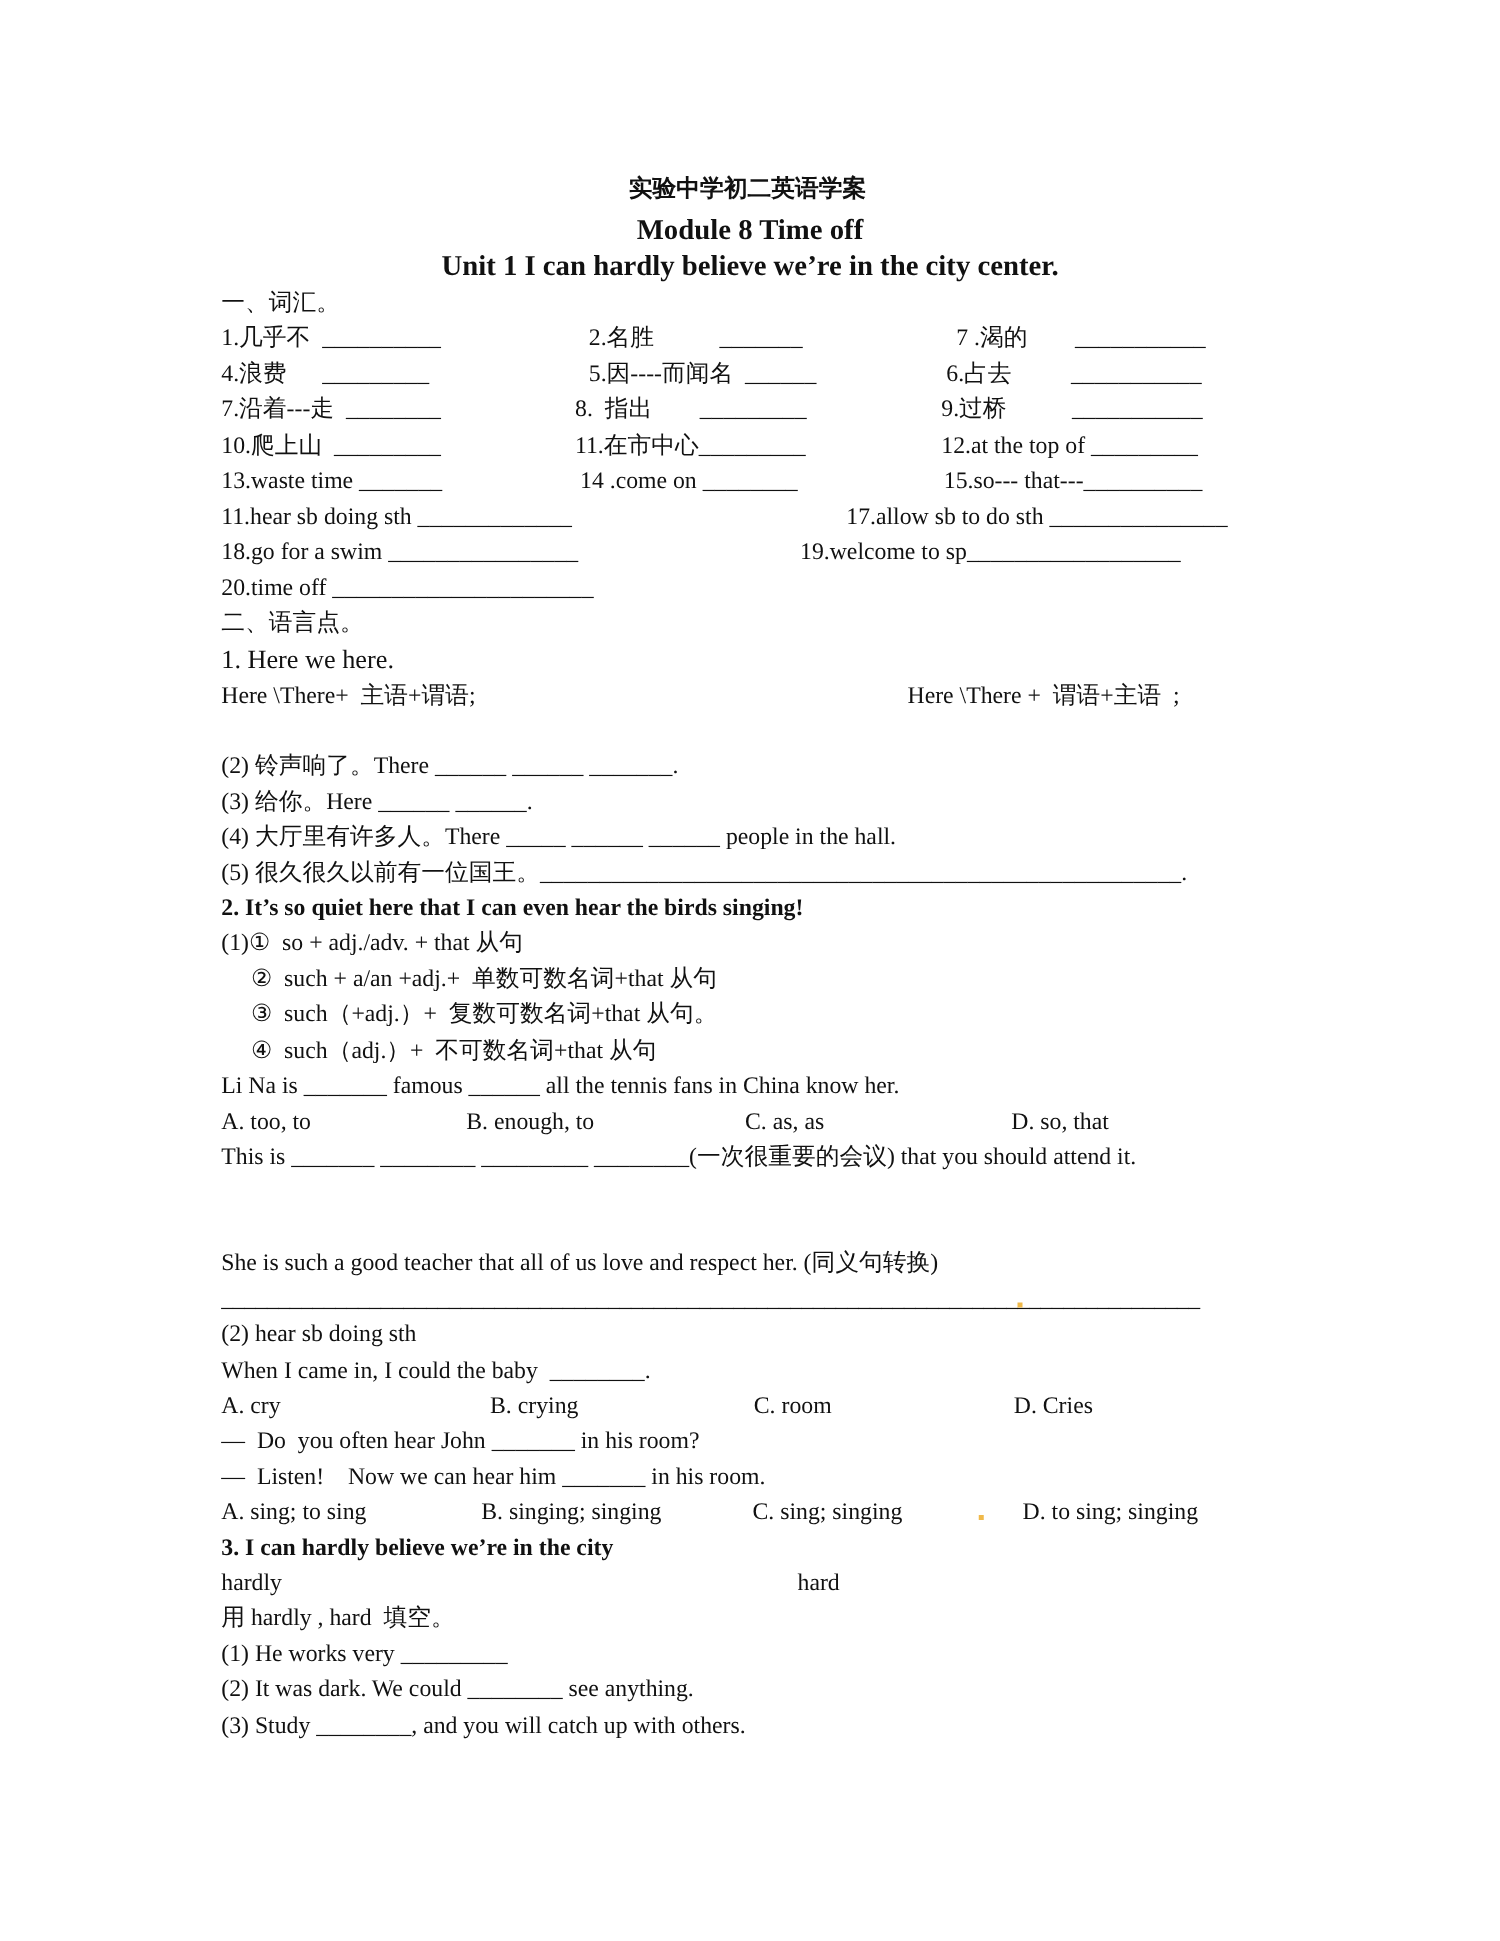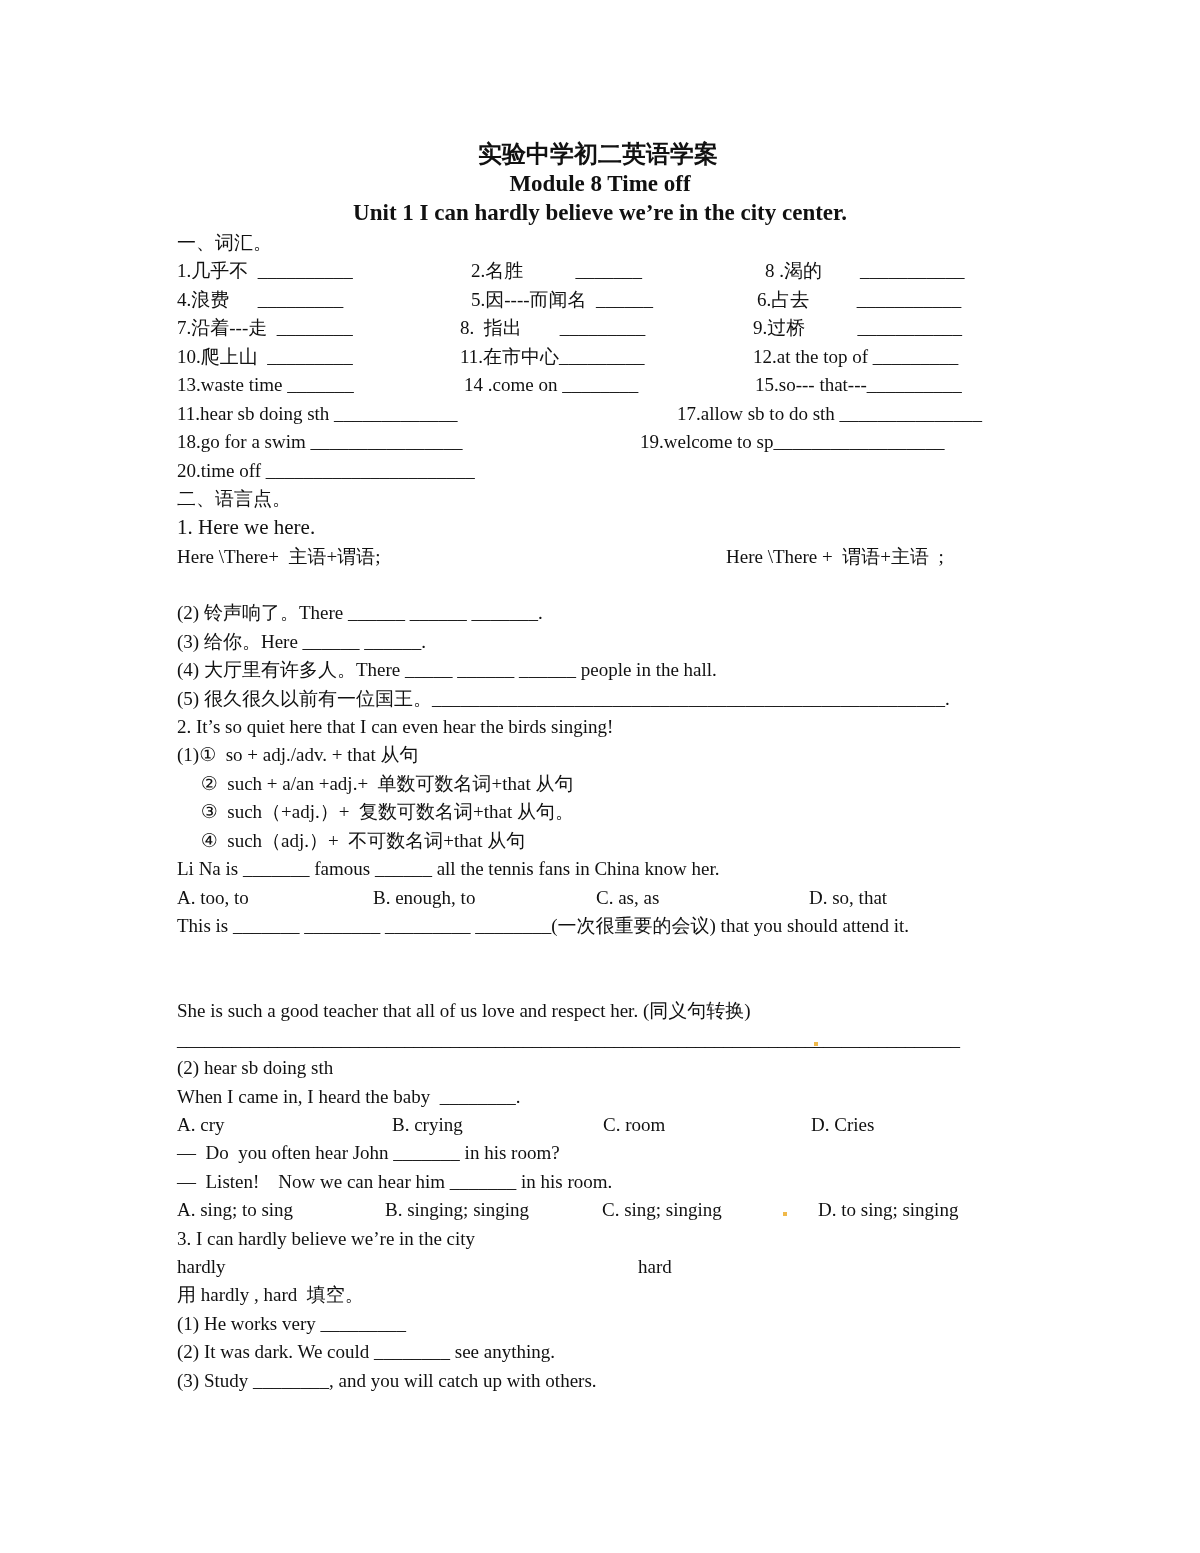--- a/index.html
+++ b/index.html
@@ -1,39 +1,39 @@
 <!DOCTYPE html>
 <html><head>
 <meta charset="utf-8">
 <style>
   html, body { margin: 0; padding: 0; background: #ffffff; }
   body { width: 1200px; height: 1553px; position: relative; font-family: "Liberation Serif", "DejaVu Serif", serif; color: #111; }
   .page { position: absolute; left: 0; top: 0; width: 1200px; height: 1553px; }
   .line { position: absolute; left: 177px; font-size: 19px; line-height: 24px; white-space: pre; }
-  .title-cn { position: absolute; left: 0; width: 1196px; text-align: center; top: 138px; font-size: 24px; font-weight: bold; font-family: "DejaVu Sans", sans-serif; }
+  .title-cn { position: absolute; left: 0; width: 1196px; text-align: center; top: 138px; font-size: 19px; font-weight: bold; font-family: "DejaVu Sans", sans-serif; }
   .title-mod { position: absolute; left: 0; width: 1200px; text-align: center; top: 171px; font-size: 23px; font-weight: bold; }
   .title-unit { position: absolute; left: 0; width: 1200px; text-align: center; top: 200px; font-size: 23px; font-weight: bold; }
   .cell { position: absolute; font-size: 19px; line-height: 24px; white-space: pre; }
-  .bold { font-weight: normal; }
+  .bold { font-weight: bold; }
   .big { font-size: 21px; }
   .dot { position: absolute; width: 4px; height: 4px; background: #f0b94a; }
 </style>
 </head>
 <body>
 
 <div class="page">
   <div class="title-cn">实验中学初二英语学案</div>
   <div class="title-mod">Module 8      Time off</div>
   <div class="title-unit">Unit 1    I can hardly believe we’re in the city center.</div>
 
   <div class="line" style="top:231px">一、词汇。</div>
 
   <div class="cell" style="left:177px;top:259px">1.几乎不  __________</div>
   <div class="cell" style="left:471px;top:259px">2.名胜           _______</div>
-  <div class="cell" style="left:765px;top:259px">8 .渴的        ___________</div>
+  <div class="cell" style="left:765px;top:259px">7 .渴的        ___________</div>
 
   <div class="cell" style="left:177px;top:288px">4.浪费      _________</div>
   <div class="cell" style="left:471px;top:288px">5.因----而闻名  ______</div>
   <div class="cell" style="left:757px;top:288px">6.占去          ___________</div>
 
   <div class="cell" style="left:177px;top:316px">7.沿着---走  ________</div>
   <div class="cell" style="left:460px;top:316px">8.  指出        _________</div>
   <div class="cell" style="left:753px;top:316px">9.过桥           ___________</div>
 
   <div class="cell" style="left:177px;top:345px">10.爬上山  _________</div>
@@ -71,21 +71,21 @@
   <div class="cell" style="left:373px;top:886px">B. enough, to</div>
   <div class="cell" style="left:596px;top:886px">C. as, as</div>
   <div class="cell" style="left:809px;top:886px">D. so, that</div>
 
   <div class="line" style="top:914px">This is _______ ________ _________ ________(一次很重要的会议) that you should attend it.</div>
   <div class="line" style="top:999px">She is such a good teacher that all of us love and respect her. (同义句转换)</div>
   <div class="line" style="top:1028px;font-size:19px;letter-spacing:-0.4px">______________________________________________________________________________________</div>
   <div class="dot" style="left:814px;top:1042px"></div>
 
   <div class="line" style="top:1056px">(2) hear sb doing sth</div>
-  <div class="line" style="top:1085px">When I came in, I heard the baby  ________.</div>
+  <div class="line" style="top:1085px">When I came in, I could the baby  ________.</div>
   <div class="cell" style="left:177px;top:1113px">A. cry</div>
   <div class="cell" style="left:392px;top:1113px">B. crying</div>
   <div class="cell" style="left:603px;top:1113px">C. room</div>
   <div class="cell" style="left:811px;top:1113px">D. Cries</div>
 
   <div class="line" style="top:1141px">—  Do  you often hear John _______ in his room?</div>
   <div class="line" style="top:1170px">—  Listen!    Now we can hear him _______ in his room.</div>
   <div class="cell" style="left:177px;top:1198px">A. sing; to sing</div>
   <div class="cell" style="left:385px;top:1198px">B. singing; singing</div>
   <div class="cell" style="left:602px;top:1198px">C. sing; singing</div>

